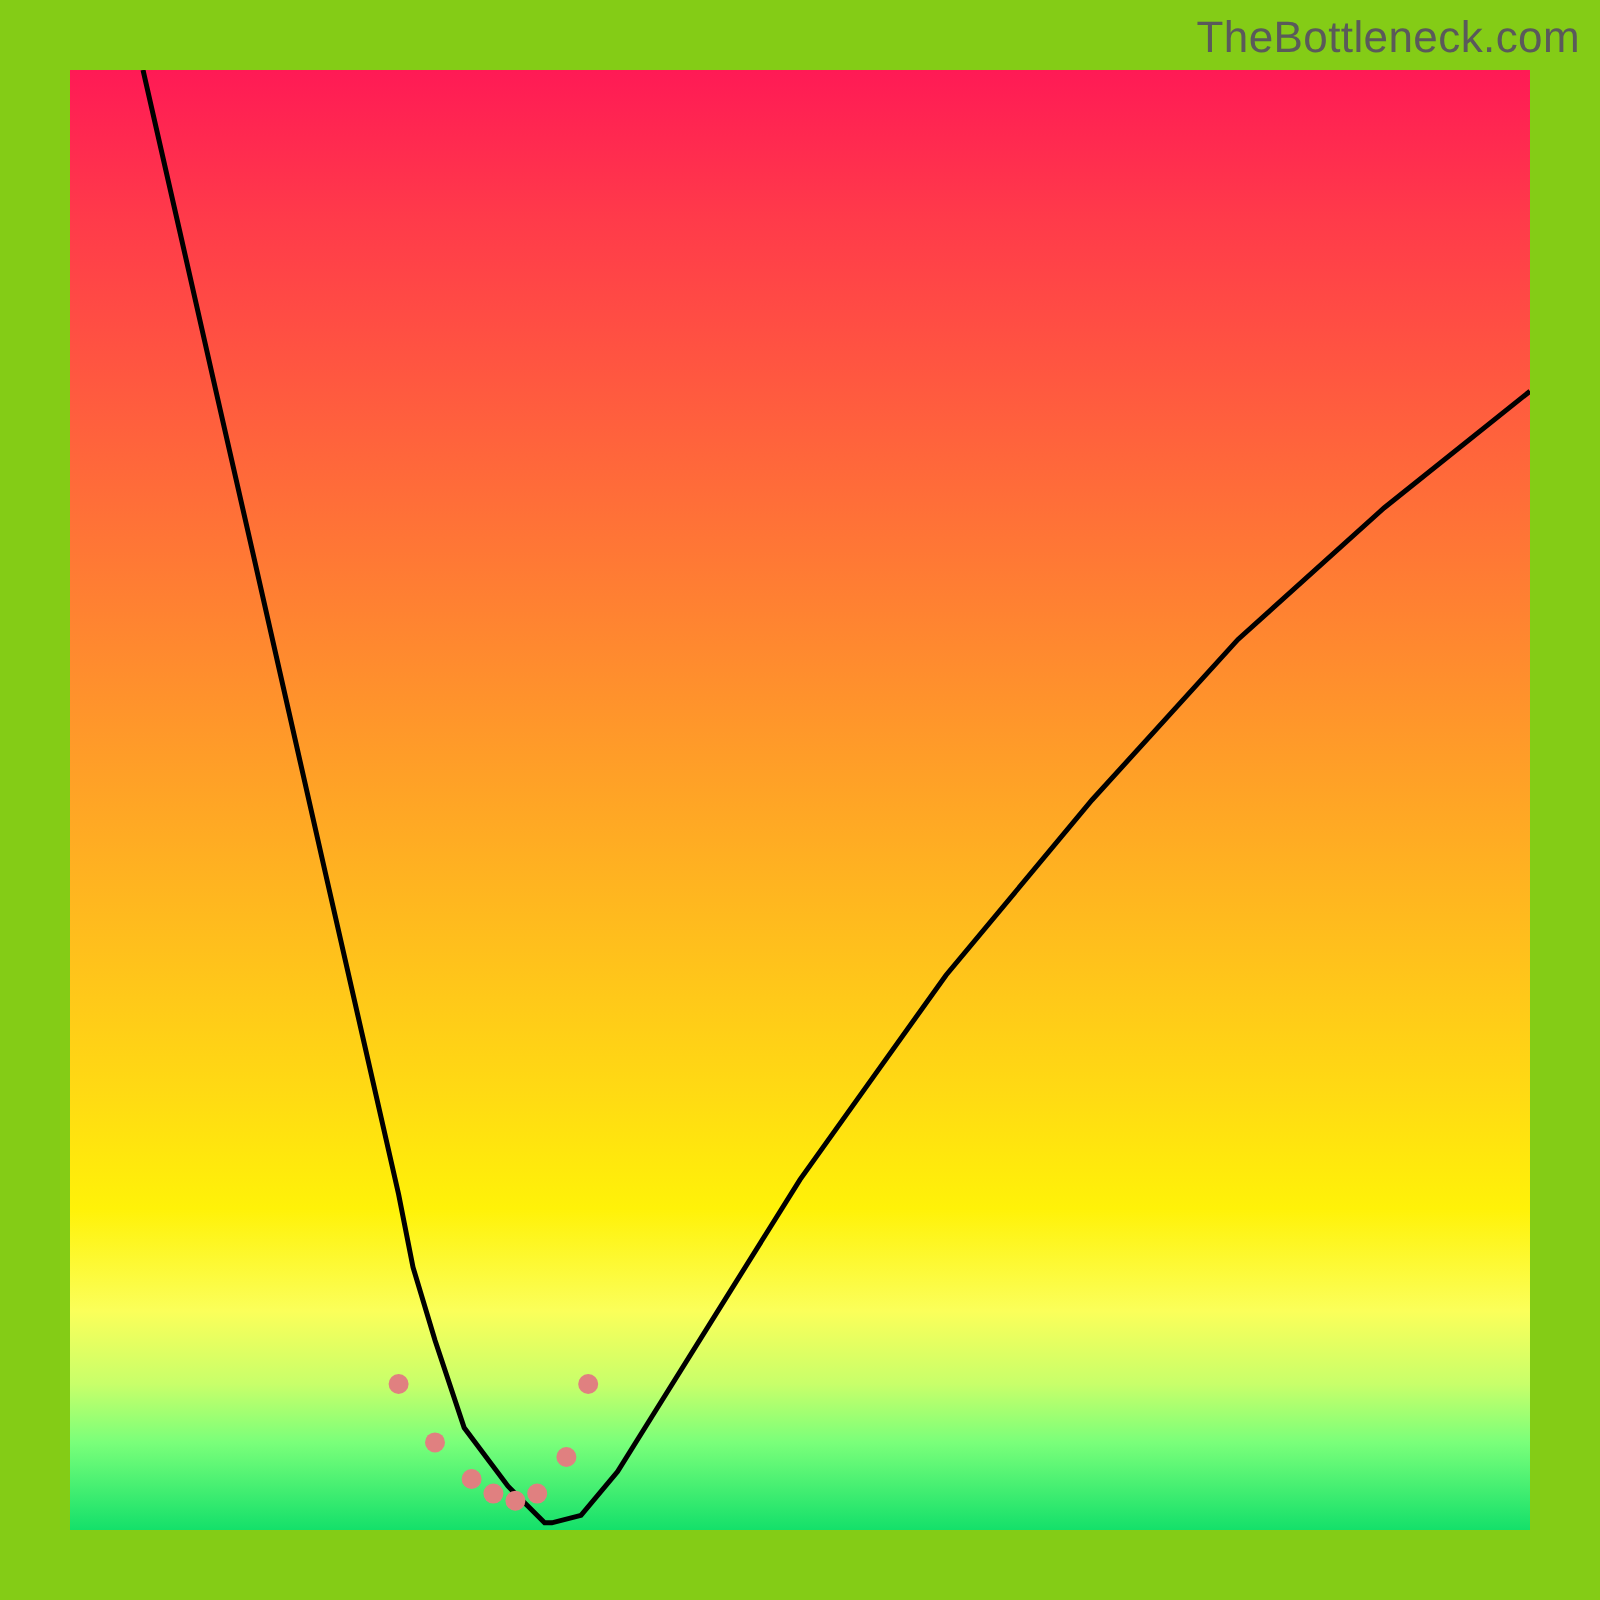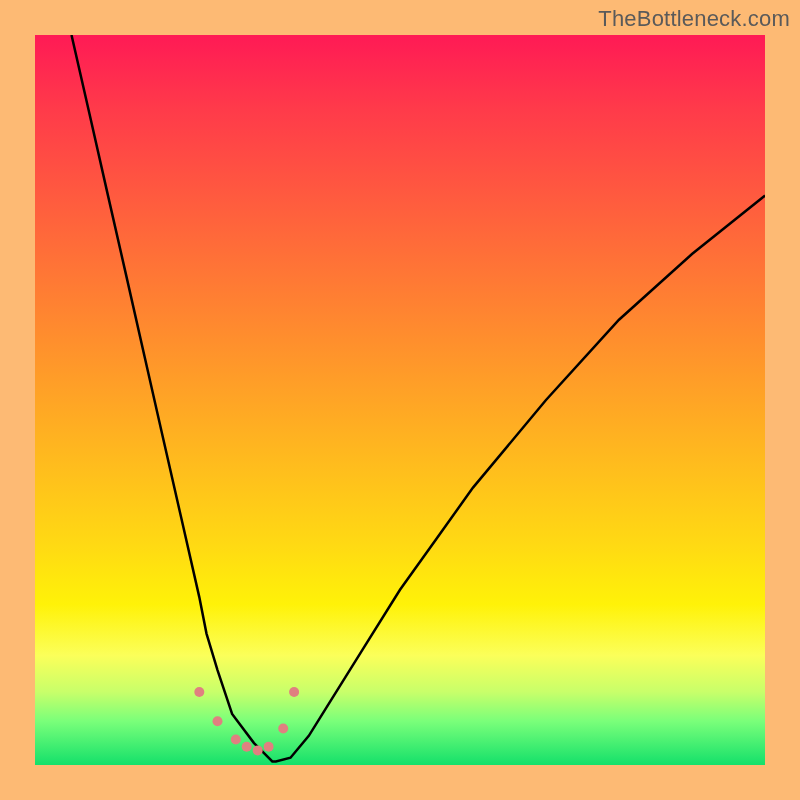--- a/index.html
+++ b/index.html
@@ -8,21 +8,21 @@
     width: 800px;
     height: 800px;
     overflow: hidden;
     background: #000;
     font-family: Arial, Helvetica, sans-serif;
   }
   .frame {
     position: relative;
     width: 800px;
     height: 800px;
-    background: #fdba74;
+    background: #84cc16;
   }
   .plot-area {
     position: absolute;
     left: 35px;
     top: 35px;
     width: 730px;
     height: 730px;
     
     background: linear-gradient(
       to bottom,

